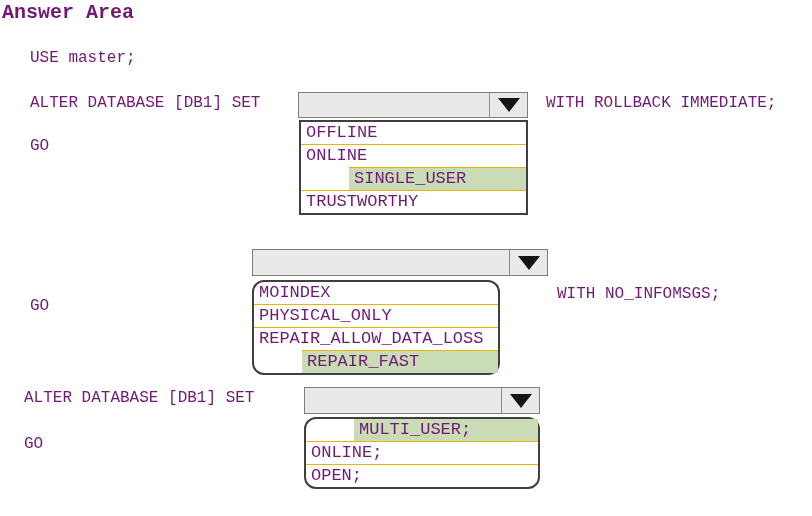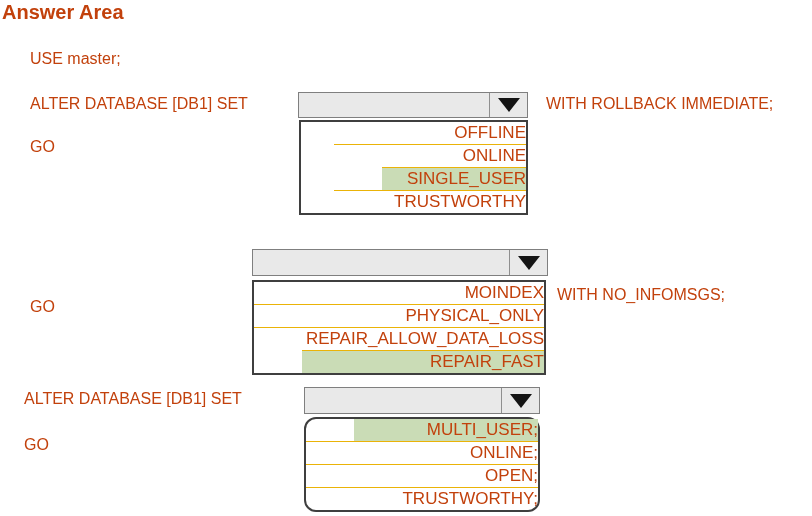--- a/index.html
+++ b/index.html
@@ -1,20 +1,19 @@
 <!DOCTYPE html>
 <html><head>
 <meta charset="utf-8">
 <style>
   html,body { margin:0; padding:0; background:#ffffff; }
   .stage {
     position:relative; width:812px; height:516px; background:#ffffff;
-    font-family:Liberation Sans, sans-serif; color:#c2410c;
+    font-family:Liberation Mono, monospace; color:#701a75;
     overflow:hidden;
-    text-align:right;
   }
   .title {
     position:absolute; left:2px; top:1px;
     font-size:20px; font-weight:bold; white-space:nowrap;
   }
   .txt {
     position:absolute; font-size:16px; line-height:19px; white-space:nowrap;
   }
   .select {
     position:absolute; display:flex; box-sizing:border-box;
@@ -54,40 +53,40 @@
 
   <div class="select" style="left:298px; top:92px; width:230px; height:26px;">
     <div class="field"></div>
     <div class="arrowcell">
       <div class="tri"></div>
     </div>
   </div>
 
   <div class="txt" style="left:546px; top:94px;">WITH ROLLBACK IMMEDIATE;</div>
 
-  <div class="list" style="left:299px; top:120px; width:229px;padding-left:33px;">
+  <div class="list" style="left:299px; top:120px; width:229px;">
     <div class="opt">OFFLINE</div>
     <div class="opt">ONLINE</div>
     <div class="opt selected">SINGLE_USER</div>
     <div class="opt">TRUSTWORTHY</div>
   </div>
 
   <div class="txt" style="left:30px; top:137px;">GO</div>
 
 
   <div class="select" style="left:252px; top:249px; width:296px; height:27px;">
     <div class="field"></div>
     <div class="arrowcell">
       <div class="tri"></div>
     </div>
   </div>
 
   <div class="txt" style="left:557px; top:254px;margin-top:31px;">WITH NO_INFOMSGS;</div>
 
-  <div class="list" style="left:252px; top:280px; width:294px;">
+  <div class="list" style="left:252px; top:280px; width:248px;border-radius:12px;">
     <div class="opt">MOINDEX</div>
     <div class="opt">PHYSICAL_ONLY</div>
     <div class="opt">REPAIR_ALLOW_DATA_LOSS</div>
     <div class="opt selected">REPAIR_FAST</div>
   </div>
 
   <div class="txt" style="left:30px; top:297px;">GO</div>
 
   <div class="txt" style="left:24px; top:389px;">ALTER DATABASE [DB1] SET</div>
 
@@ -95,18 +94,17 @@
     <div class="field"></div>
     <div class="arrowcell">
       <div class="tri"></div>
     </div>
   </div>
 
   <div class="list" style="left:304px; top:417px; width:236px;border-radius:12px;">
     <div class="opt selected">MULTI_USER;</div>
     <div class="opt">ONLINE;</div>
     <div class="opt">OPEN;</div>
-    <div class="opt">TRUSTWORTHY;</div>
   </div>
 
   <div class="txt" style="left:24px; top:435px;">GO</div>
 
 </div>
 
 </body></html>

